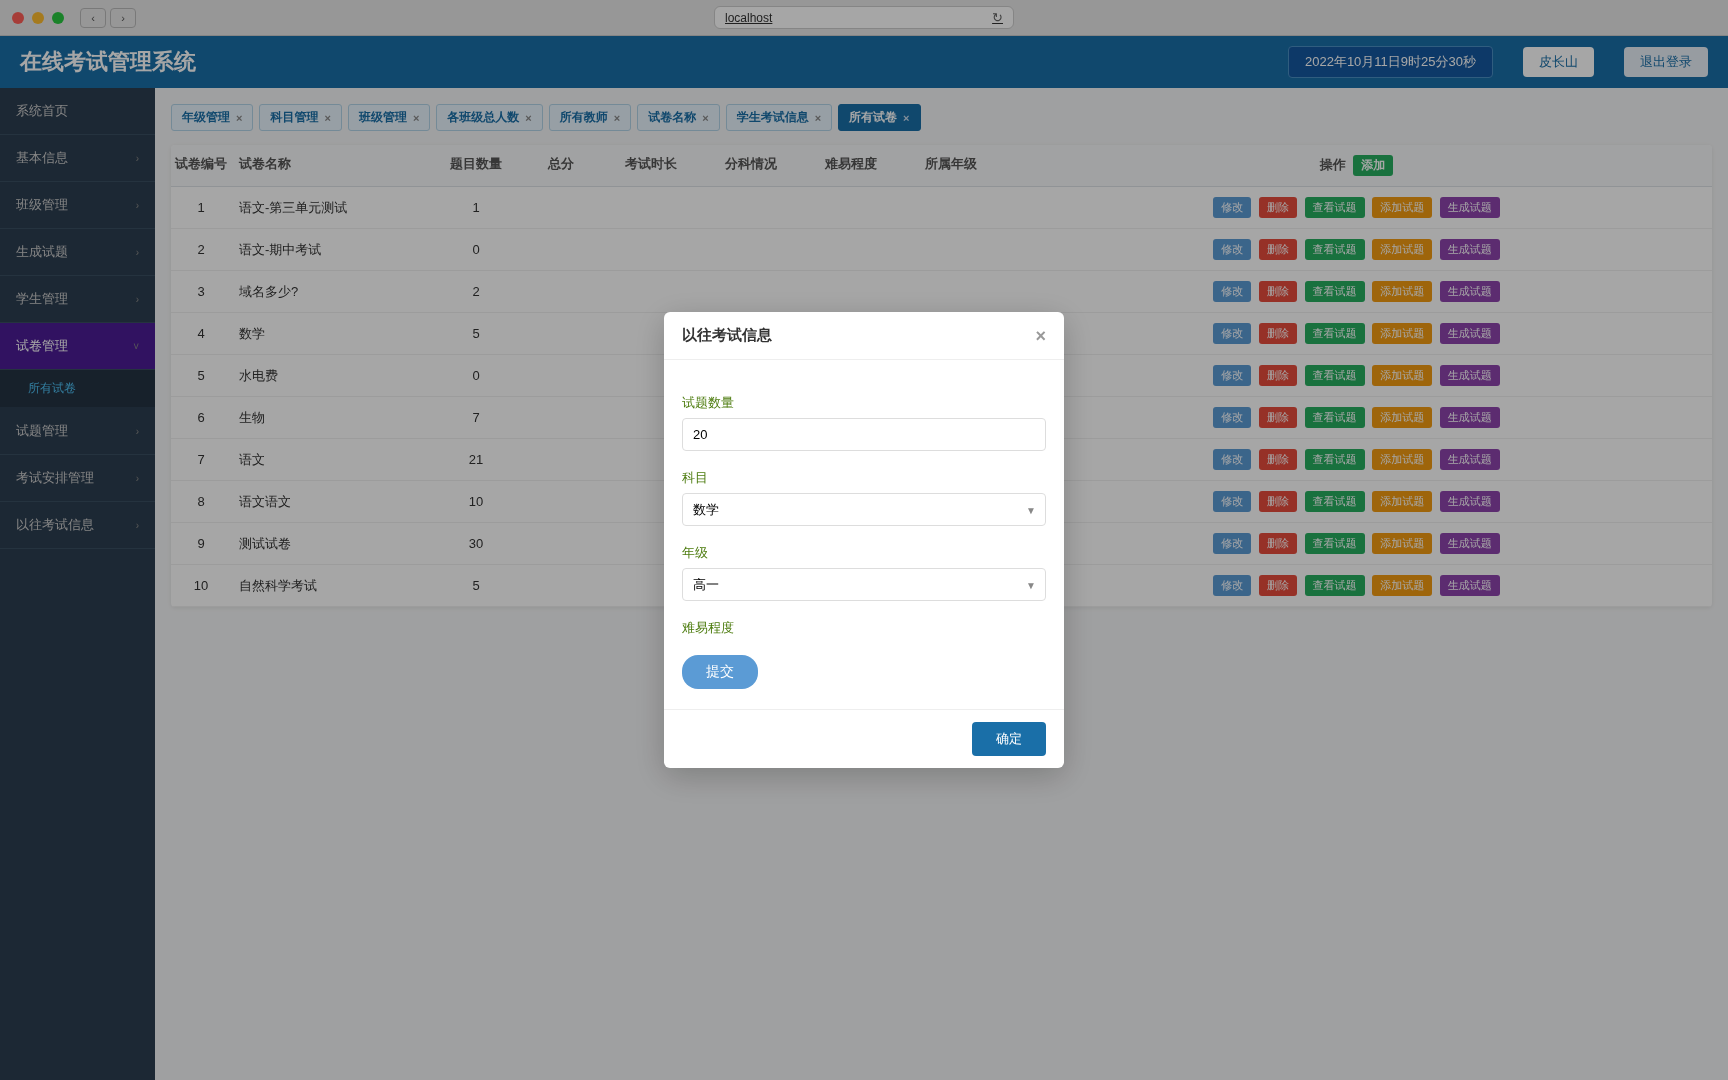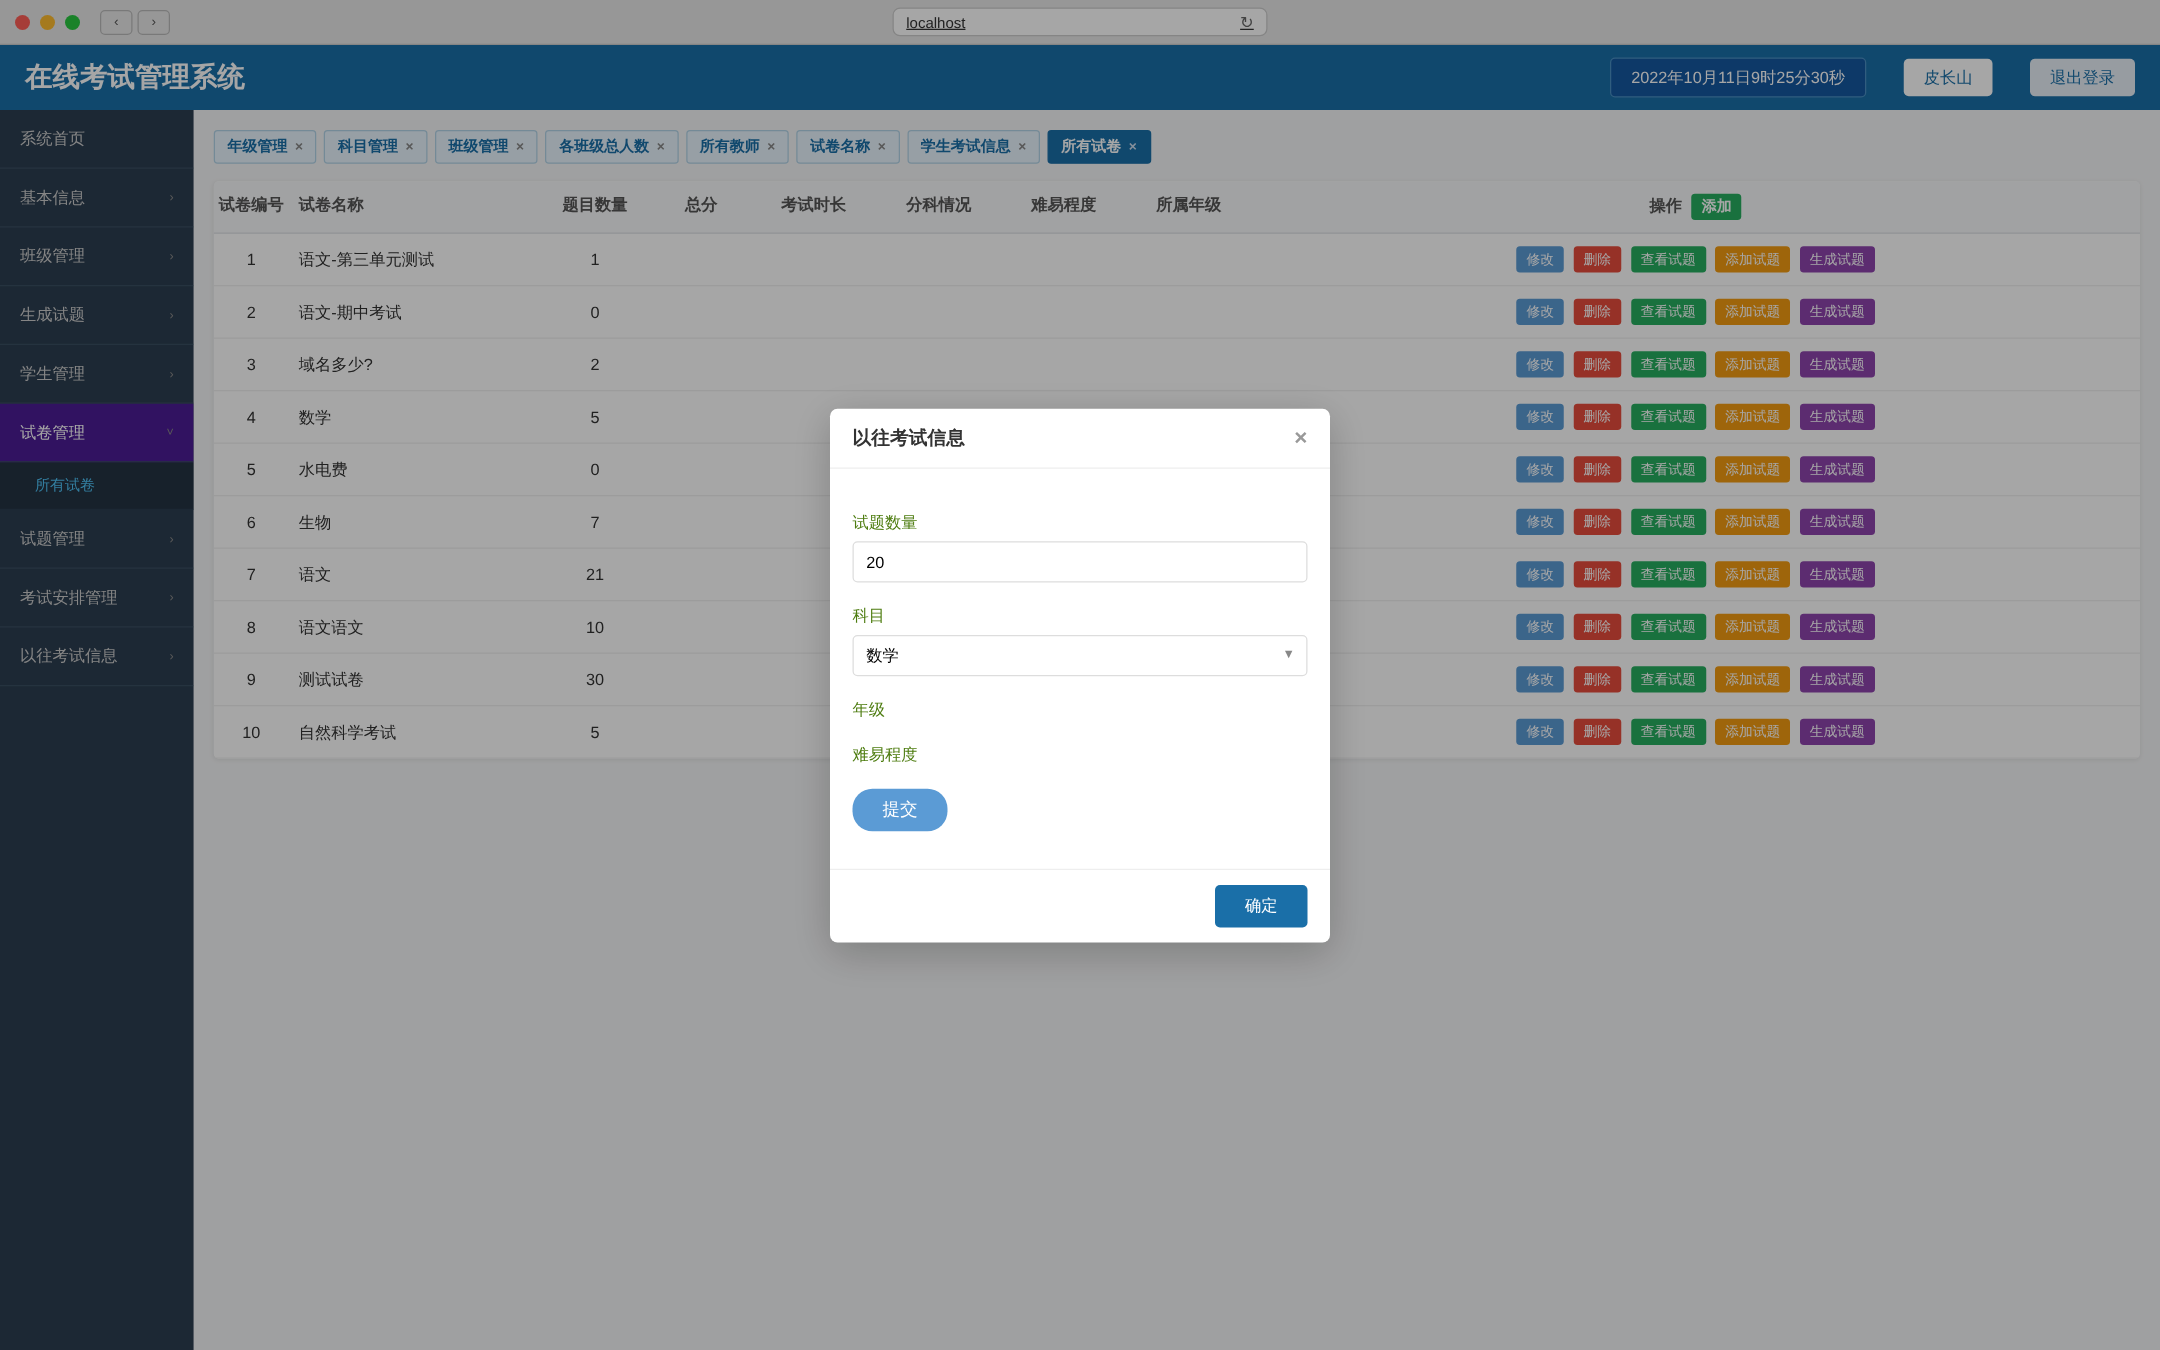--- a/index.html
+++ b/index.html
@@ -645,20 +645,30 @@
             <option>英语</option>
             <option>物理</option>
             <option>化学</option>
             <option>生物</option>
           </select>
         </div>
       </div>
 
       <div class="form-group">
         <label class="form-label">年级</label>
+        <div class="select-wrapper">
+          <select class="form-select">
+            <option>高一</option>
+            <option>高二</option>
+            <option>高三</option>
+            <option>初一</option>
+            <option>初二</option>
+            <option>初三</option>
+          </select>
+        </div>
       </div>
 
       <div class="form-group">
         <label class="form-label">难易程度</label>
       </div>
 
       <div style="margin-top: 12px;">
         <button class="submit-btn">提交</button>
       </div>
 

